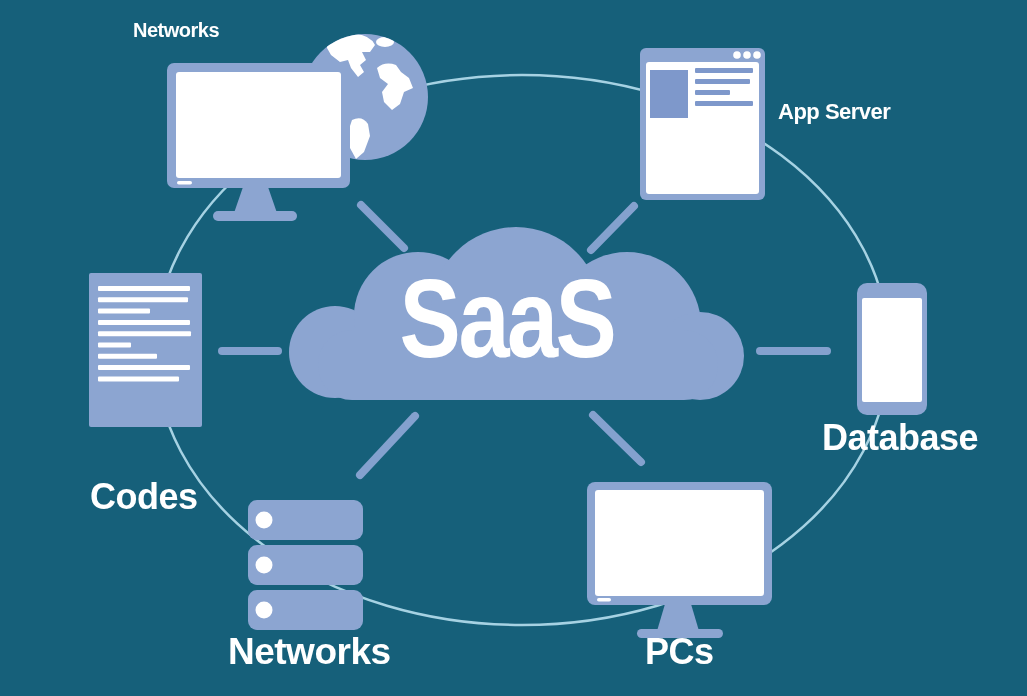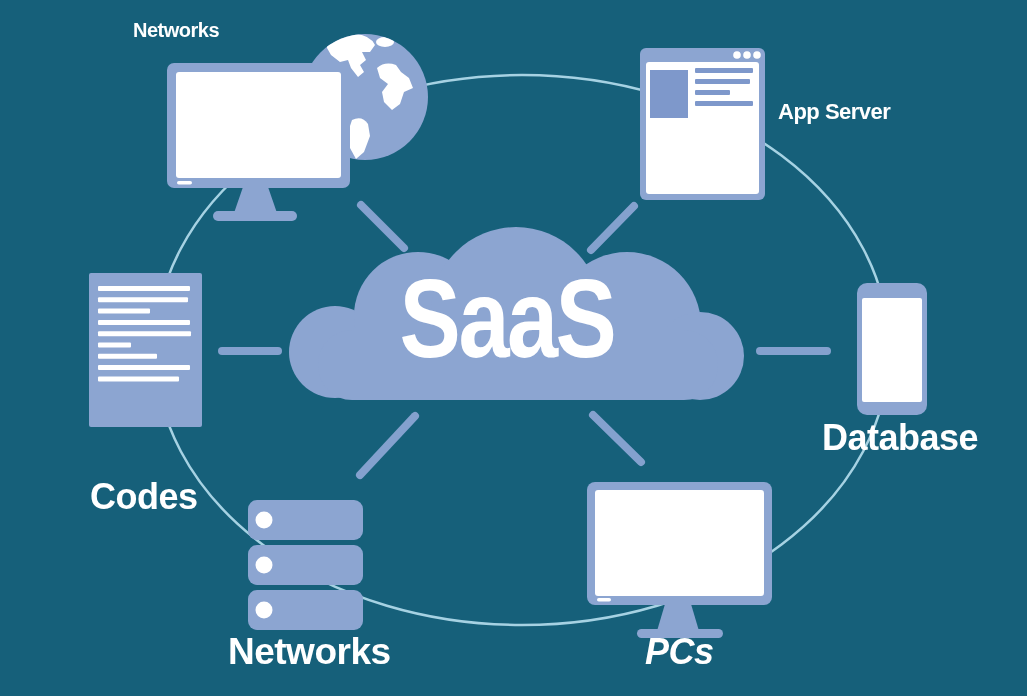--- a/index.html
+++ b/index.html
@@ -23,21 +23,21 @@
     position:absolute;
     color:var(--text,#FFFFFF);
     font-weight:700;
     line-height:1;
     letter-spacing:-0.5px;
     white-space:nowrap;
   }
   .lbl-networks {left:133px;top:20px; font-size:20px;text-align:right;}
   .lbl-appserver{left:778px;top:101px;font-size:22px;text-align:center;}
   .lbl-mobiles  {left:822px;top:420px;font-size:36px;}
-  .lbl-pcs      {left:645px;top:634px;font-size:36px;font-style:italic;}
+  .lbl-pcs      {left:645px;top:634px;font-size:36px;}
   .lbl-database {left:228px;top:633px;font-size:37px;}
   .lbl-codes    {left:90px; top:434px;font-size:36px;margin-top:45px;}
 
   .saas-text{
     position:absolute;
     left:337px;top:263px;width:340px;
     text-align:center;
     color:var(--text,#FFFFFF);
     font-weight:700;
     font-size:112px;

